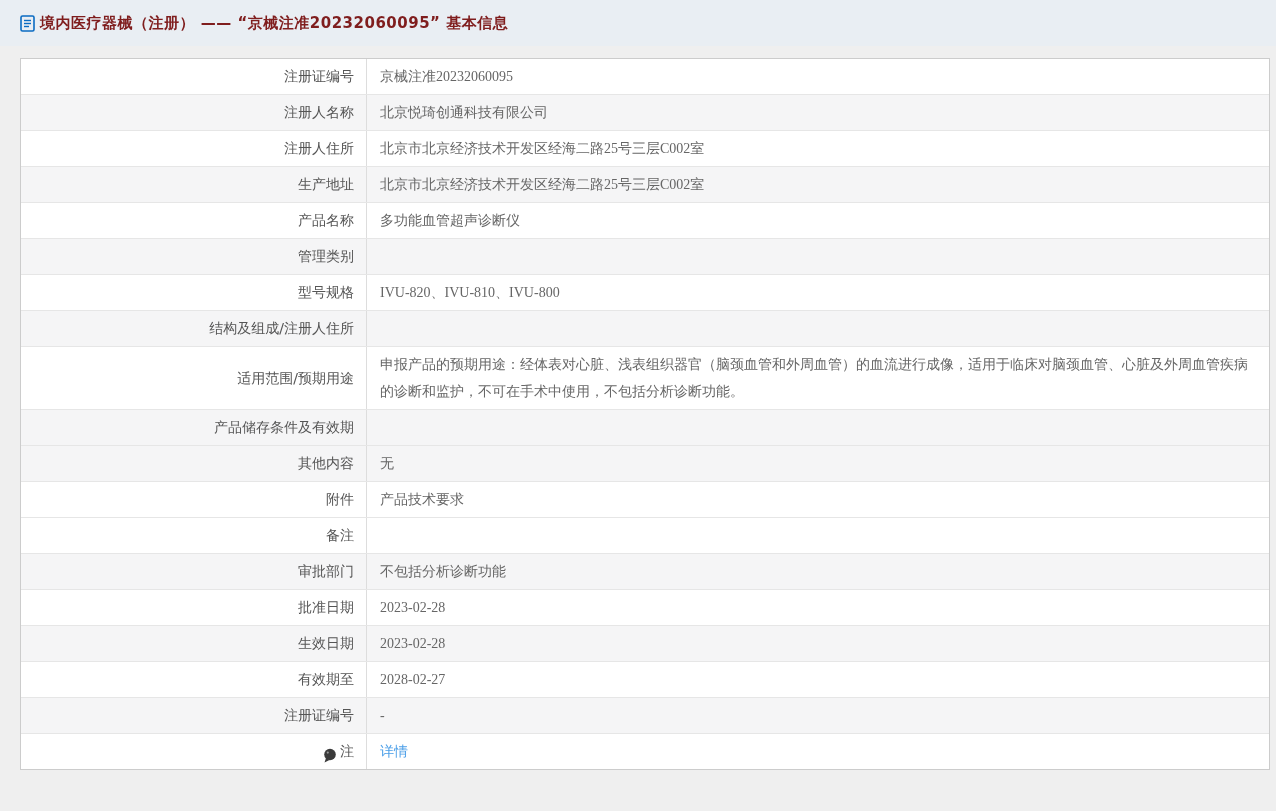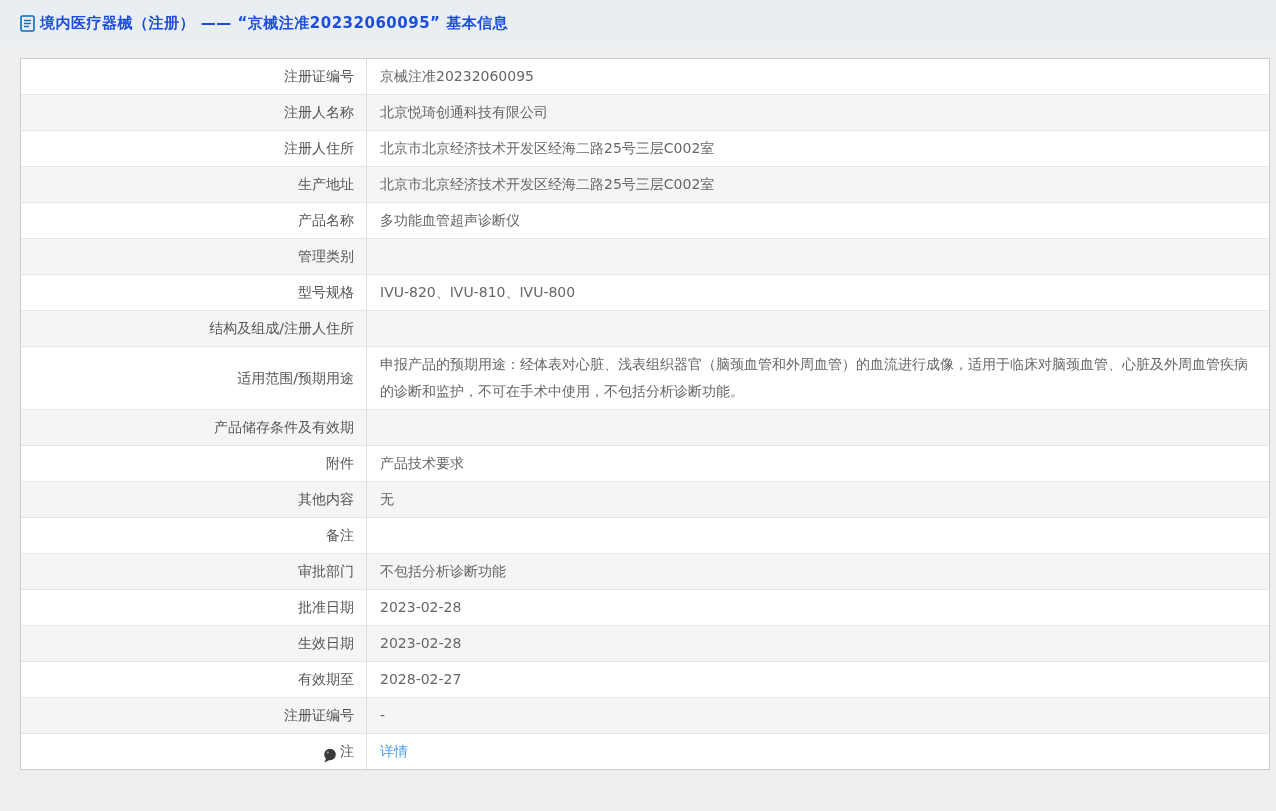--- a/index.html
+++ b/index.html
@@ -21,21 +21,21 @@
     padding: 0 20px;
   }
   .doc-icon {
     width: 15px;
     height: 17px;
     margin-right: 5px;
     flex: 0 0 auto;
     display: inline-block;
   }
   .page-title {
-    color: #1d4ed8;
+    color: #7f1d1d;
     font-size: 15px;
     font-weight: bold;
     letter-spacing: 0.5px;
     white-space: nowrap;
   }
   
   .table-wrap {
     margin: 12px 6px 0 20px;
     background: #eab308;
     border: 1px solid #cccccc;
@@ -65,20 +65,21 @@
   .cell-value {
     flex: 1 1 auto;
     padding: 4px 18px 4px 13px;
     color: #666666;
     font-size: 14px;
     line-height: 27px;
     display: flex;
     align-items: center;
     min-height: 35px;
     text-align: left;
+    font-family: Liberation Serif, serif;
   }
   .cell-value a {
     color: #4a9ee8;
     text-decoration: none;
     cursor: pointer;
   }
   .note-icon {
     display: inline-block;
     width: 14px;
     height: 16px;
@@ -170,34 +171,34 @@
       </div>
     </div>
     <div class="row alt">
       <div class="cell-label">
         <span>产品储存条件及有效期</span>
       </div>
       <div class="cell-value">
         <span></span>
       </div>
     </div>
+    <div class="row alt">
+      <div class="cell-label">
+        <span>其他内容</span>
+      </div>
+      <div class="cell-value">
+        <span>无</span>
+      </div>
+    </div>
     <div class="row">
       <div class="cell-label">
         <span>附件</span>
       </div>
       <div class="cell-value">
         <span>产品技术要求</span>
-      </div>
-    </div>
-    <div class="row alt">
-      <div class="cell-label">
-        <span>其他内容</span>
-      </div>
-      <div class="cell-value">
-        <span>无</span>
       </div>
     </div>
     <div class="row">
       <div class="cell-label">
         <span>备注</span>
       </div>
       <div class="cell-value">
         <span></span>
       </div>
     </div>

